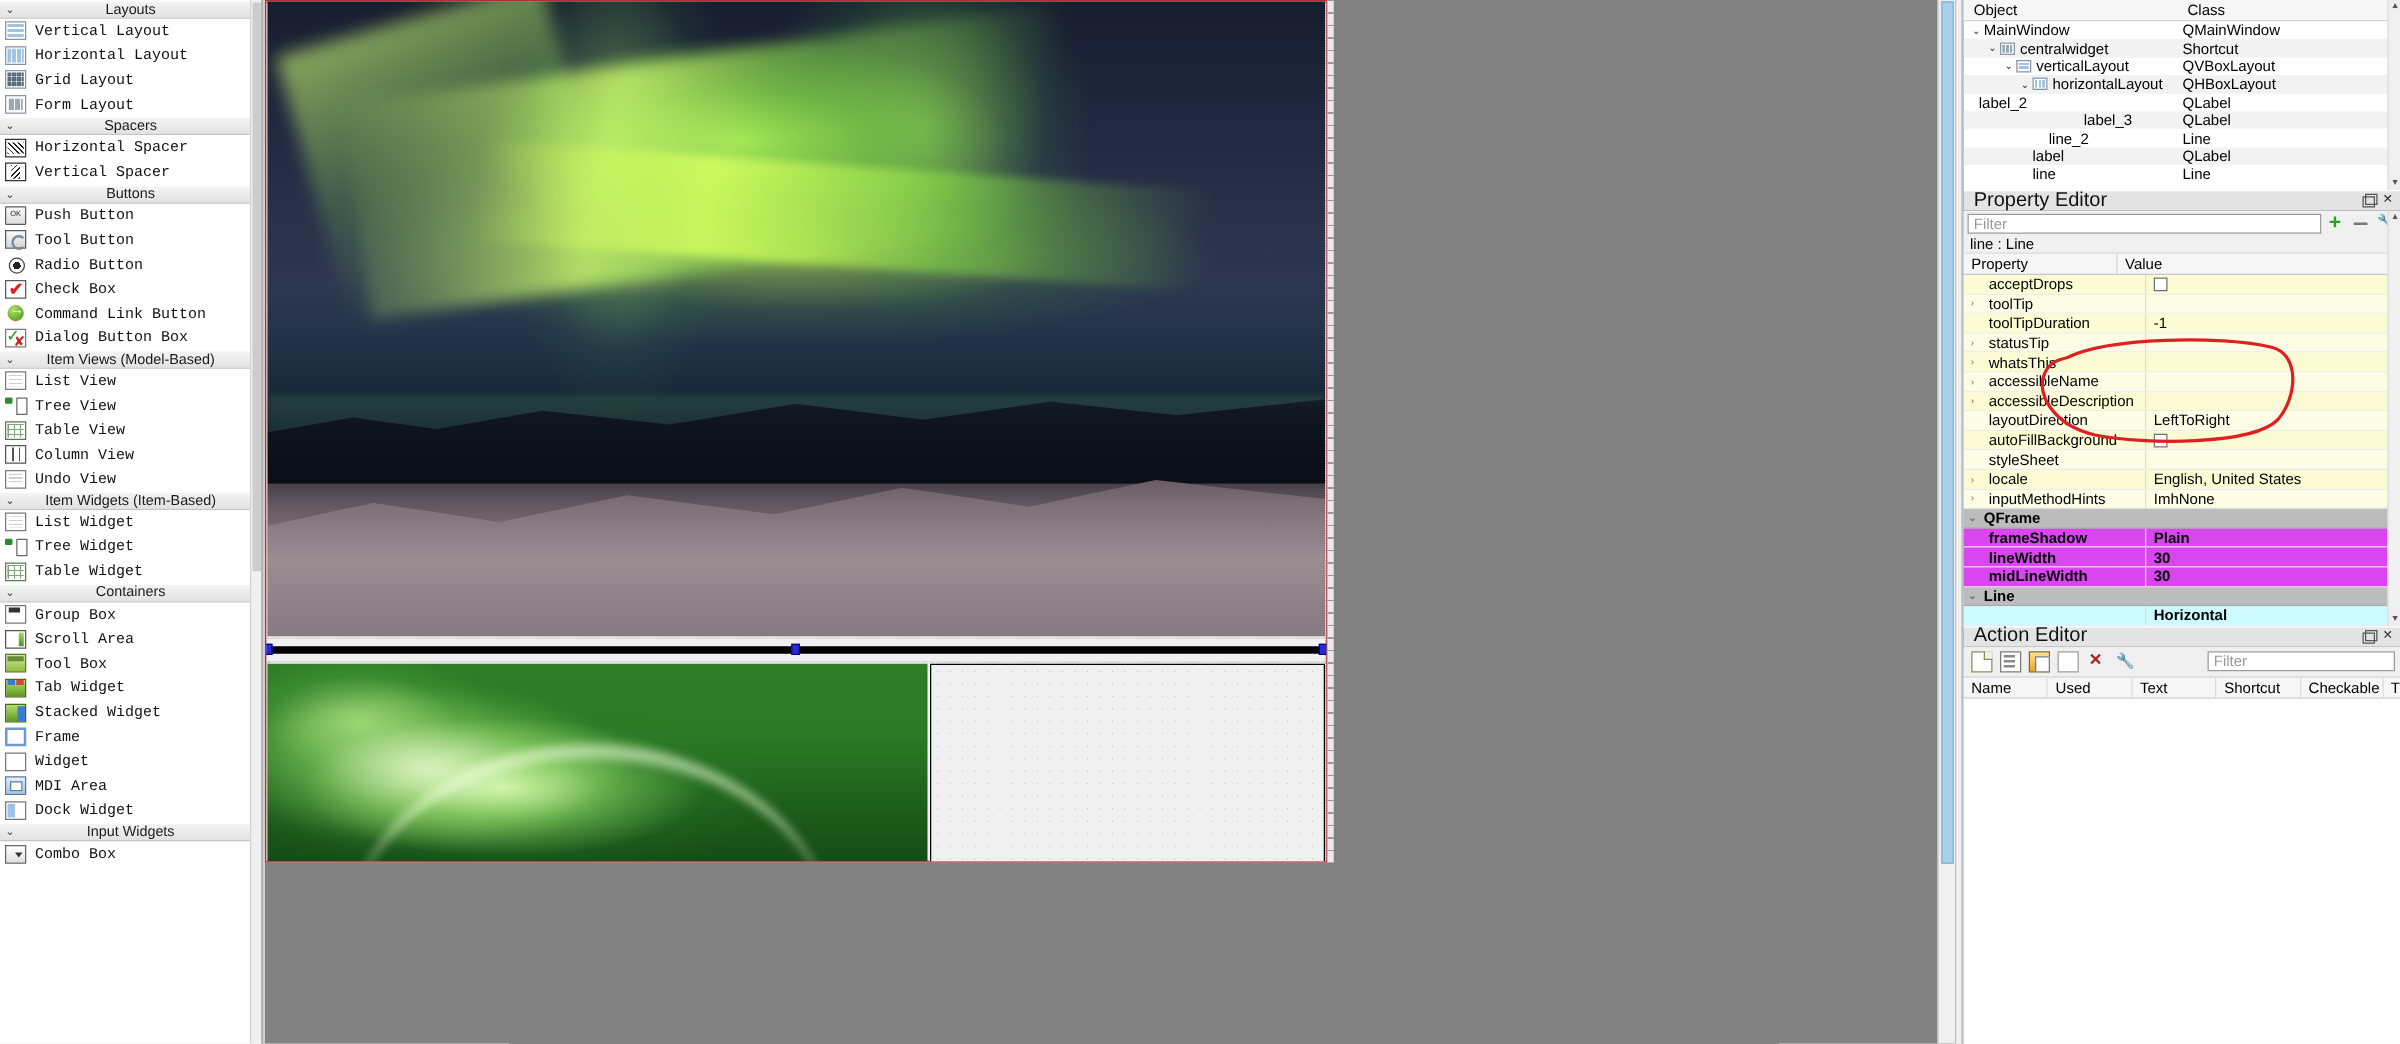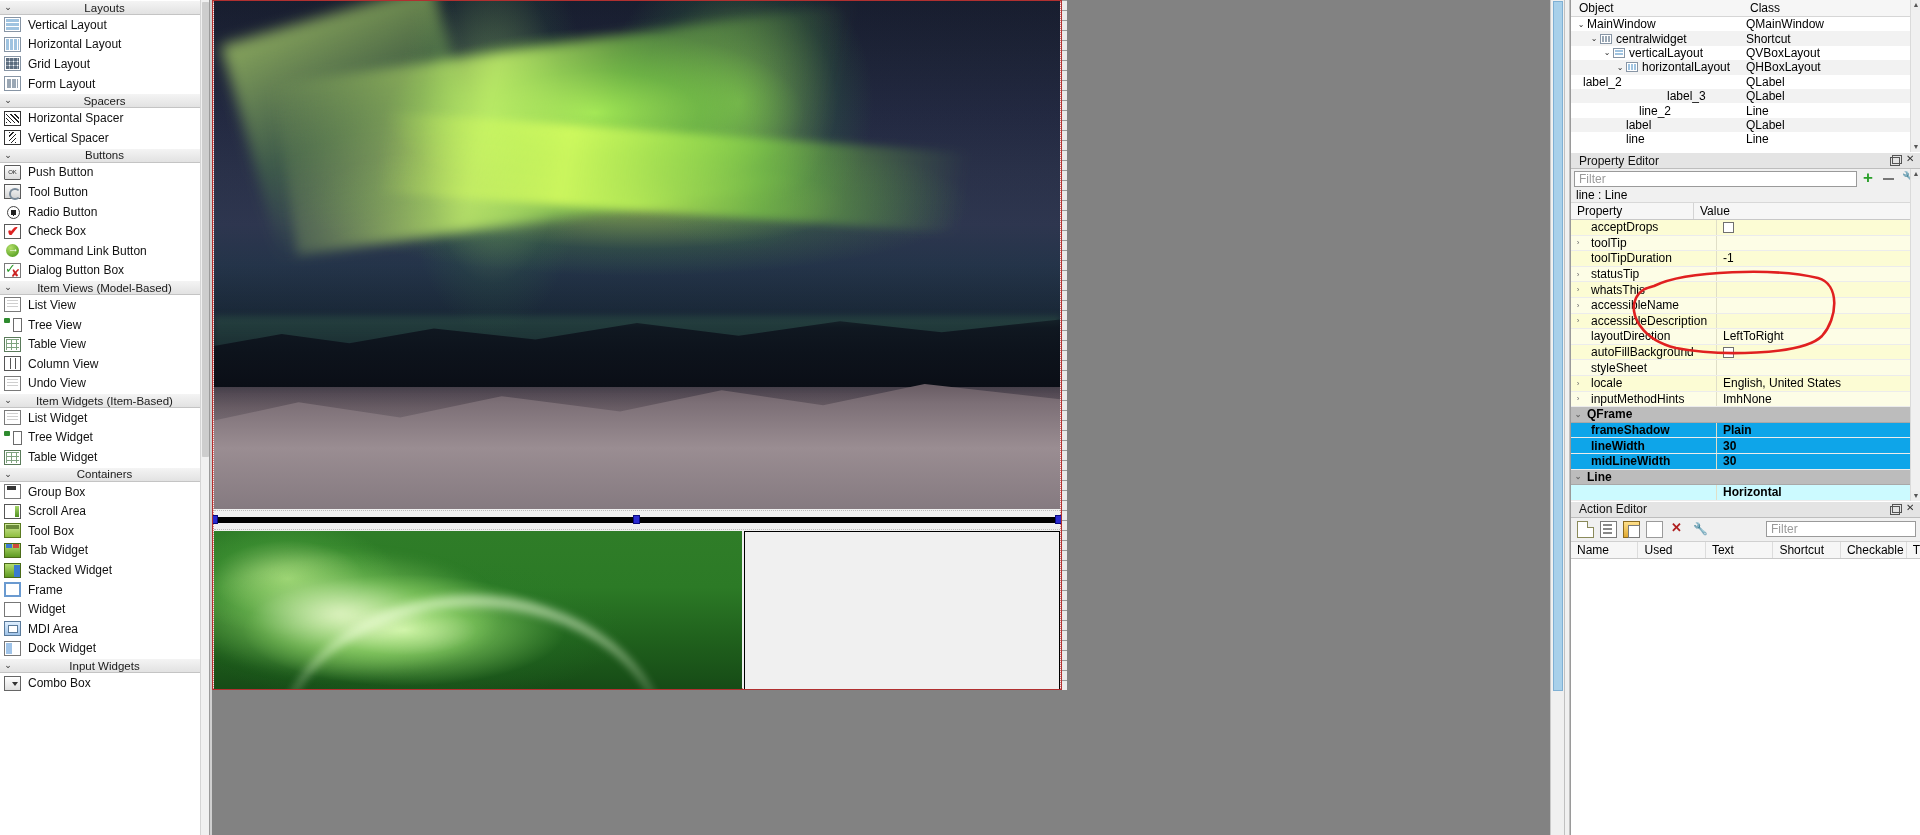--- a/index.html
+++ b/index.html
@@ -42,21 +42,21 @@
   }
   .wb-item {
     height: 19.6px; display: flex; align-items: center;
     padding-left: 4px; font-size: 12px; color: #111;
     background: #fff;
   }
   .wb-item .ic {
     width: 17px; height: 15px; flex: 0 0 17px; margin-right: 7px;
     position: relative; display:inline-block;
   }
-  .wb-item .lbl { white-space: nowrap; }
+  .wb-item .lbl { white-space: nowrap; font-family: Liberation Mono, monospace; }
 
   
   .ic-vlayout{background:#fff;border:1px solid #8795a5;}
   .ic-vlayout:after{content:"";position:absolute;left:1px;right:1px;top:1px;height:11px;
     background:repeating-linear-gradient(to bottom,#9fc3e0 0 3px,#fff 3px 4px);}
   .ic-hlayout{background:#fff;border:1px solid #8795a5;}
   .ic-hlayout:after{content:"";position:absolute;left:1px;right:1px;top:1px;bottom:1px;
     background:repeating-linear-gradient(to right,#9fc3e0 0 3px,#fff 3px 4px);}
   .ic-grid{background:#fff;border:1px solid #8795a5;}
   .ic-grid:after{content:"";position:absolute;left:1px;right:1px;top:1px;bottom:1px;
@@ -298,21 +298,21 @@
     position:absolute; left:0; width:10px; height:10px; background:#eee;
     font-size:7px; text-align:center; line-height:10px; color:#555;
   }
   .oi-scroll .up{top:0;} .oi-scroll .dn{bottom:0;}
 
   
   .dock-title {
     height: 17px; background: #e4e4e4;
     border-top: 1px solid #fff; border-bottom: 1px solid #bdbdbd;
     display: flex; align-items: center; padding-left: 8px;
-    font-size: 12px; color: #111; position: relative;
+    font-size: 16px; color: #111; position: relative;
   }
   .dock-title .btns { position: absolute; right: 4px; top: 2px; display: flex; gap: 5px; }
   .dock-btn { width: 11px; height: 11px; position: relative; }
   .dock-btn.float:after{content:"";position:absolute;left:1px;top:2px;width:8px;height:7px;
     border:1px solid #555;}
   .dock-btn.float:before{content:"";position:absolute;left:3px;top:0px;width:8px;height:7px;
     border:1px solid #555;background:#e4e4e4;}
   .dock-btn.close:after{content:"\2715";position:absolute;left:1px;top:-2px;font-size:10px;color:#333;}
 
   
@@ -348,21 +348,21 @@
     width: 146px; display:flex; align-items:center;
     border-right: 1px solid #e0dfc8; height:100%;
   }
   .pe-row .pname .exp {
     width: 14px; flex: 0 0 14px; text-align:center; font-size:8px; color:#6a6a6a;
   }
   .pe-row .pname .ptext { padding-left: 2px; white-space: nowrap; }
   .pe-row .pval { flex: 1; padding-left: 6px; white-space: nowrap; display:flex; align-items:center;}
   .pe-row.y0 { background: #fcfcd4; }
   .pe-row.y1 { background: #fdfde6; }
-  .pe-row.green { background: #0ea5e9; font-weight: bold; }
+  .pe-row.green { background: #d946ef; font-weight: bold; }
   .pe-row.cyan  { background: #ccfaff; font-weight: bold; }
   .pe-row.group {
     background: #bcbcbc; font-weight: bold; border-bottom:1px solid #a8a8a8;
   }
   .pe-row.group .pname { border-right: none; }
   .cbx { width: 11px; height: 11px; border: 1px solid #707070; background: #fff; display:inline-block;}
   .pe-scroll {
     position: absolute; right: 0; top: 0; width: 10px; bottom: 0;
     background: #f0f0f0; border-left: 1px solid #dadada;
   }

